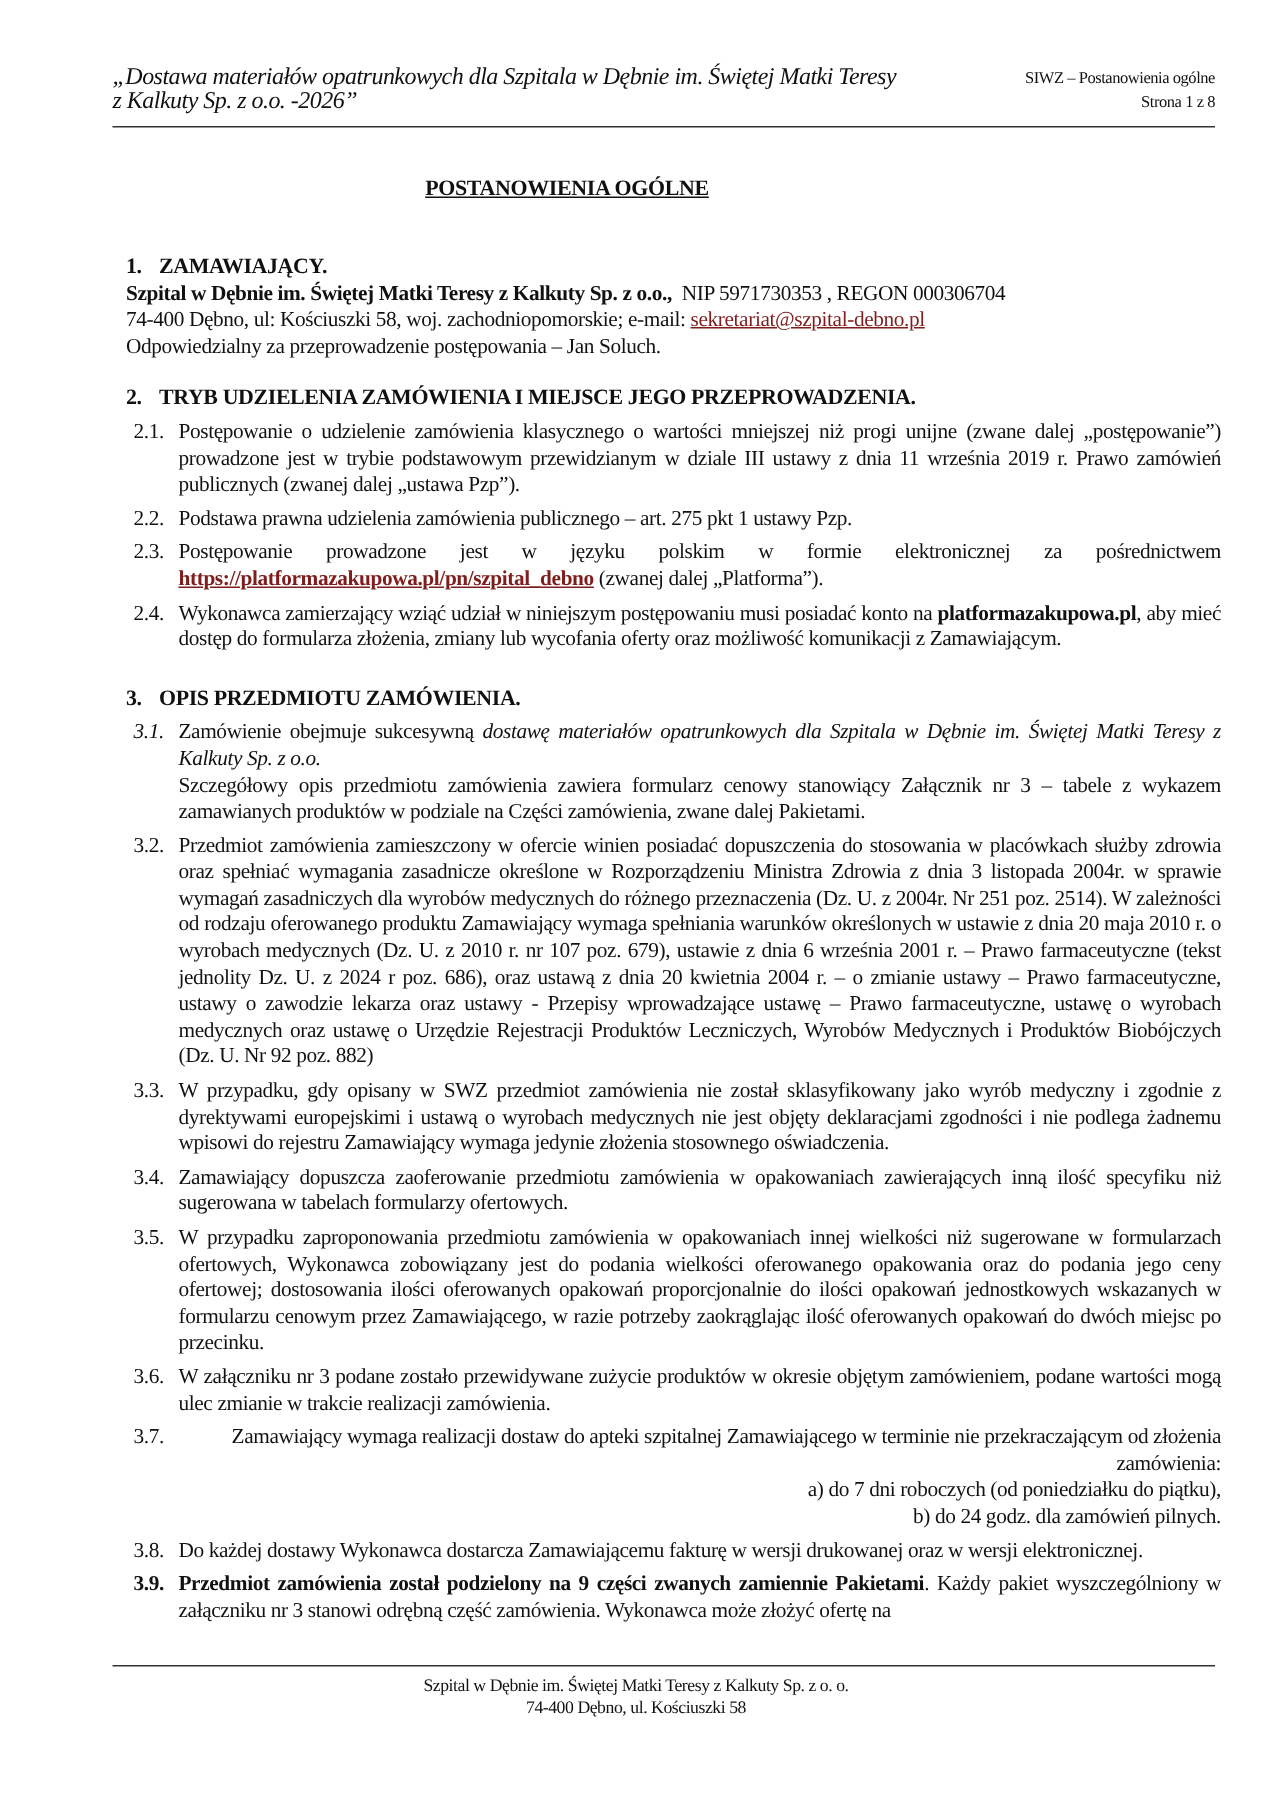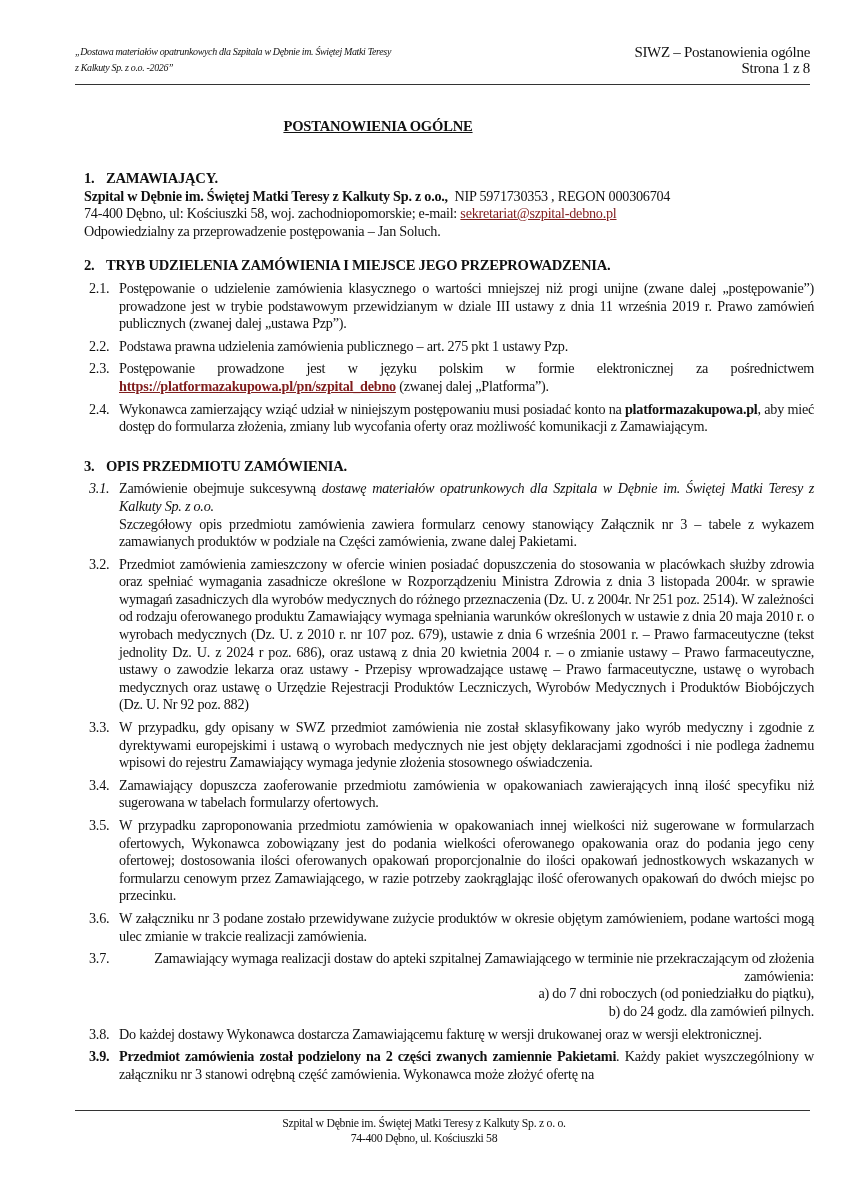--- a/index.html
+++ b/index.html
@@ -28,28 +28,28 @@
       left: 75px;
       top: 44px;
       width: 735px;
       height: 40px;
       border-bottom: 1.5px solid #333;
     }
     .header-left {
       position: absolute;
       left: 0; top: 0;
       font-style: italic;
-      font-size: 10px;
+      font-size: 16px;
       line-height: 16px;
       letter-spacing: -0.35px;
     }
     .header-right {
       position: absolute;
       right: 0; top: 0;
-      font-size: 15px;
+      font-size: 11px;
       line-height: 16px;
       text-align: right;
       letter-spacing: -0.3px;
     }
     .doc-title {
       position: absolute;
       left: 0; width: 756px;
       top: 118px;
       text-align: center;
       font-weight: bold;
@@ -197,21 +197,21 @@
       </p>
       <div class="item" style="text-align:right;">
         <span class="inum">3.7.</span><span>Zamawiający wymaga realizacji dostaw do apteki szpitalnej Zamawiającego w terminie nie przekraczającym od złożenia zamówienia:</span>
         <div>a) do 7 dni roboczych (od poniedziałku do piątku),</div>
         <div>b)  do 24 godz. dla zamówień pilnych.</div>
       </div>
       <p class="item">
         <span class="inum">3.8.</span><span>Do każdej dostawy Wykonawca dostarcza Zamawiającemu fakturę w wersji drukowanej oraz w wersji elektronicznej.</span>
       </p>
       <p class="item">
-        <span class="inum bold">3.9.</span><span class="bold">Przedmiot zamówienia został podzielony na 2 części zwanych zamiennie Pakietami</span><span>. Każdy pakiet wyszczególniony w załączniku nr 3 stanowi odrębną część zamówienia. Wykonawca może złożyć ofertę na</span>
+        <span class="inum bold">3.9.</span><span class="bold">Przedmiot zamówienia został podzielony na 9 części zwanych zamiennie Pakietami</span><span>. Każdy pakiet wyszczególniony w załączniku nr 3 stanowi odrębną część zamówienia. Wykonawca może złożyć ofertę na</span>
       </p>
     </div>
   </div>
 
   <div class="footer-line"></div>
   <div class="footer">
     <div>Szpital w Dębnie im. Świętej Matki Teresy z Kalkuty Sp. z o. o.</div>
     <div>74-400 Dębno, ul. Kościuszki 58</div>
   </div>
 </div>

